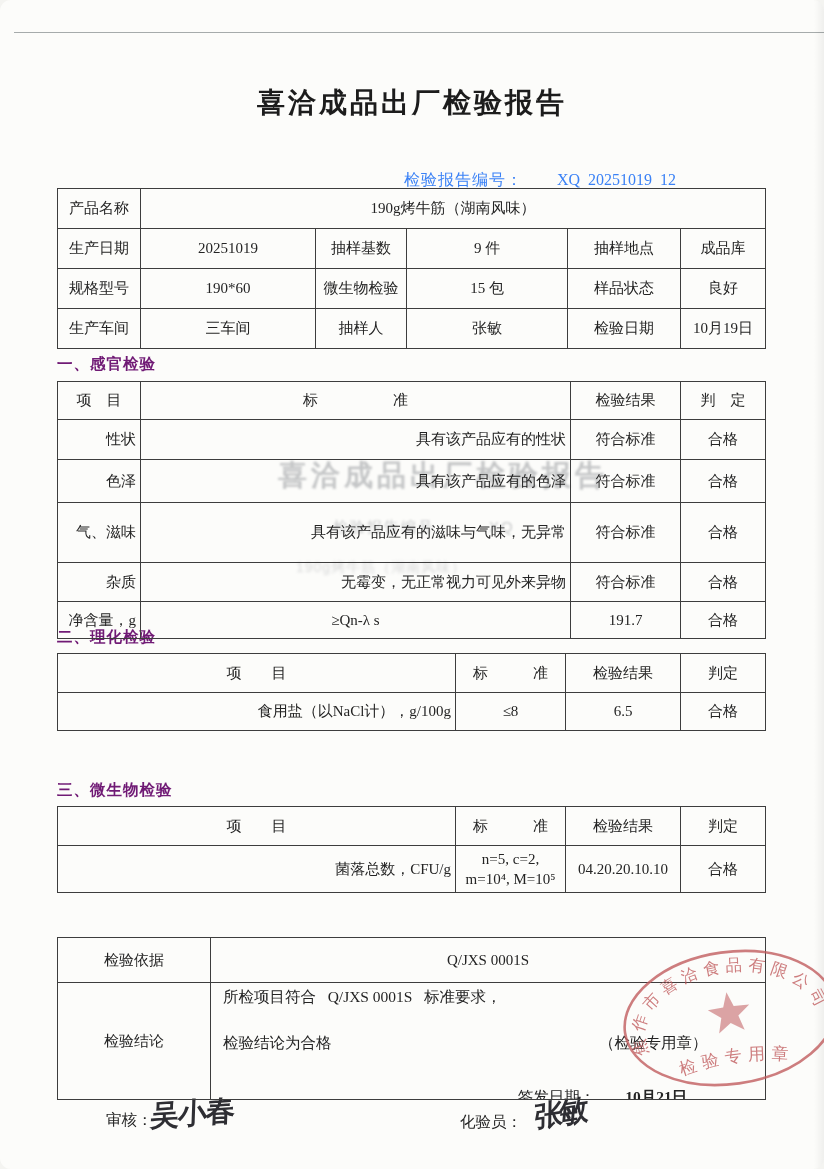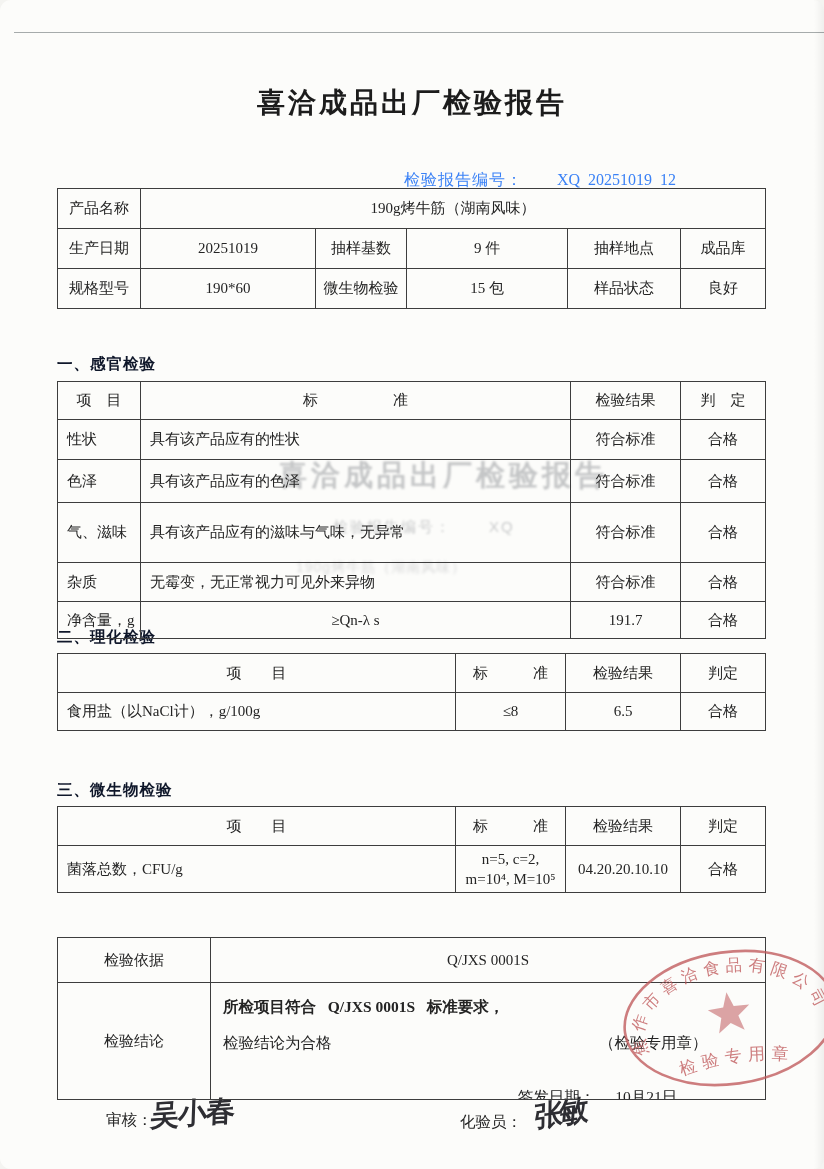--- a/index.html
+++ b/index.html
@@ -38,42 +38,42 @@
   .report-no .lbl{letter-spacing:1px;}
   .report-no .val{margin-left:34px;font-family:"Liberation Serif", serif;}
 
   table{border-collapse:collapse;table-layout:fixed;position:absolute;left:57px;width:708px;background:transparent;z-index:2;}
   td,th{
     border:1.5px solid #3d3d3d;
     font-size:15px;font-weight:normal;
     text-align:center;vertical-align:middle;
     padding:2px 4px;overflow:hidden;color:#242424;
   }
-  td.left{text-align:left;padding-left:9px;}
+  td.left{text-align:right;padding-left:9px;}
   .sec{
     position:absolute;left:57px;
     font-family:"Liberation Sans", sans-serif;
-    font-size:15.5px;font-weight:bold;color:#0f172a;letter-spacing:1px;
+    font-size:15.5px;font-weight:bold;color:#701a75;letter-spacing:1px;
   }
   #info-table{top:188px;}
   #info-table tr{height:40px;}
   #sensory-table{top:381px;}
   #physchem-table{top:653px;}
   #micro-table{top:806px;}
   #bottom-table{top:937px;}
   .std2line div{line-height:1.35;}
   .res2line div{line-height:1.35;}
 
   .concl-cell{position:relative;height:112px;}
   .c-line{position:absolute;font-size:15.5px;white-space:pre;}
-  .c-line1{top:14px;left:12px;font-weight:bold;}
+  .c-line1{top:4px;left:12px;}
   .c-line2{top:50px;left:12px;}
   .c-seal{top:50px;left:388px;}
   .c-sign{top:86px;left:268px;}
-  .c-sign .date{margin-left:20px;}
+  .c-sign .date{margin-left:30px;font-weight:bold;}
 
   .footer-label{position:absolute;font-size:15.5px;color:#242424;}
   .sig{
     position:absolute;
     font-family:"Liberation Serif", serif;
     font-size:29px;font-weight:bold;color:#2e2e33;
     transform:rotate(-4deg) skewX(-6deg);
     letter-spacing:-1px;
   }
   .sig-tester{transform:rotate(-9deg) skewX(-10deg);letter-spacing:-3px;}
@@ -127,20 +127,28 @@
       <td>抽样地点</td>
       <td>成品库</td>
     </tr>
     <tr>
       <td>规格型号</td>
       <td>190*60</td>
       <td>微生物检验</td>
       <td>15 包</td>
       <td>样品状态</td>
       <td>良好</td>
+    </tr>
+    <tr>
+      <td>生产车间</td>
+      <td>三车间</td>
+      <td>抽样人</td>
+      <td>张敏</td>
+      <td>检验日期</td>
+      <td>10月19日</td>
     </tr>
   </tbody>
     </table>
 
   <div class="sec" style="top:354px;">一、感官检验</div>
 
   <table id="sensory-table">
     <colgroup>
         <col style="width:83px">
         <col style="width:430px">

